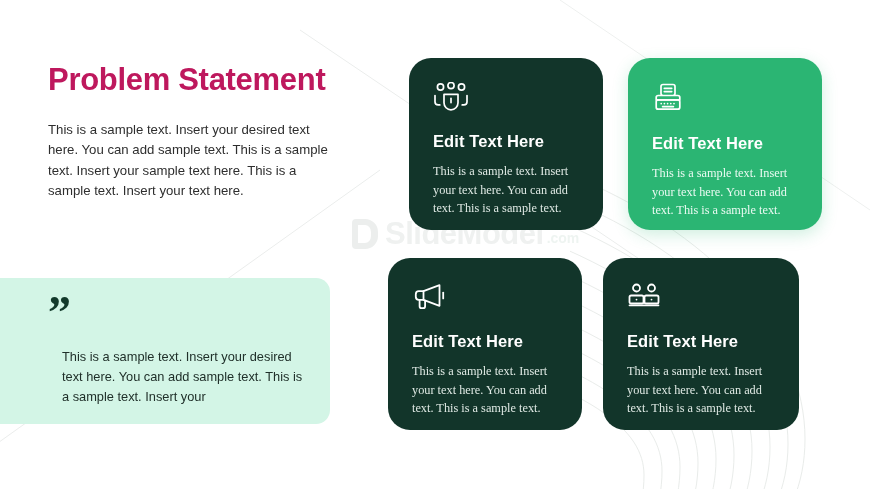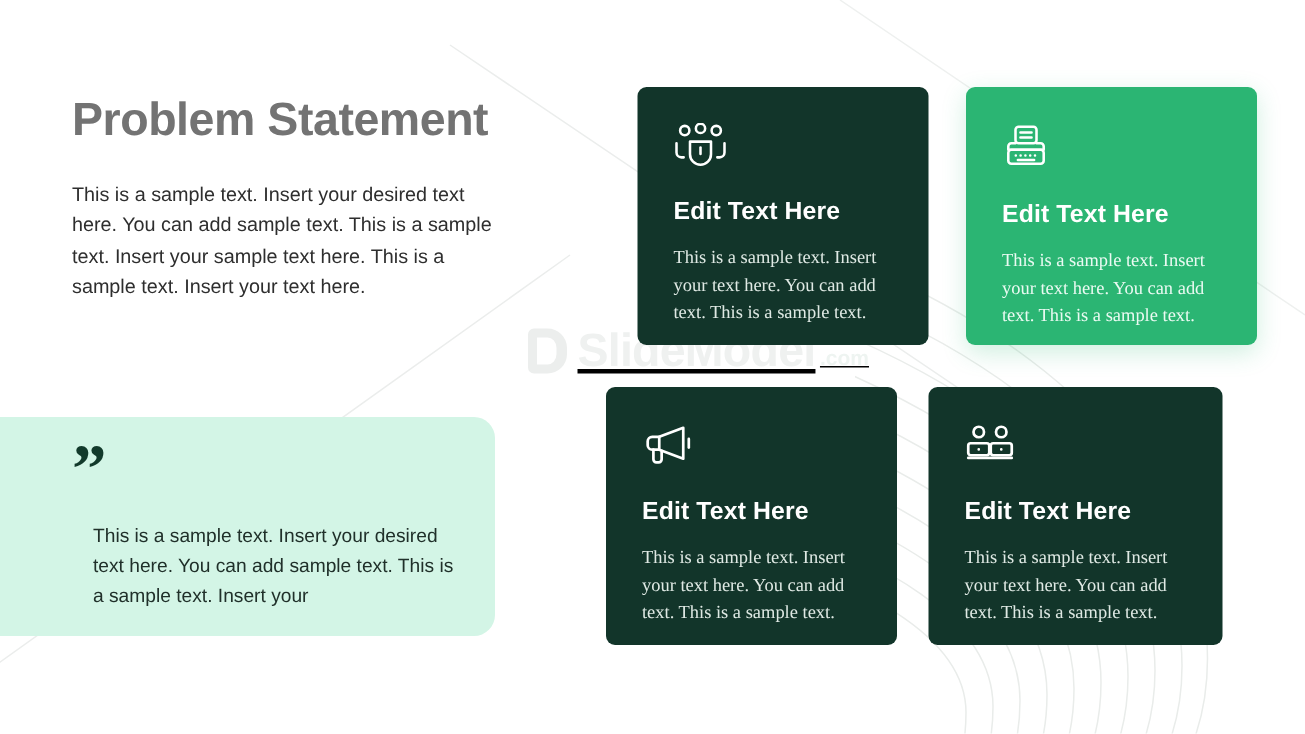--- a/index.html
+++ b/index.html
@@ -14,42 +14,42 @@
 
   
   .deco{position:absolute;pointer-events:none;}
   #deco-arcs{right:-60px;bottom:-110px;width:360px;height:420px;}
   #deco-diagonals{inset:0;width:870px;height:489px;}
 
   
   #watermark{
     position:absolute;left:352px;top:218px;
     display:flex;align-items:flex-end;gap:7px;
-    pointer-events:none;user-select:none;text-decoration:underline;
+    pointer-events:none;user-select:none;
   }
   #watermark .wm-mark{
     width:26px;height:30px;
     border:6px solid #eceeed;
     border-radius:4px 13px 13px 4px;
     border-right-width:7px;
     box-sizing:border-box;
   }
   #watermark .wm-text{
     font-size:31px;font-weight:bold;color:#eff1f0;letter-spacing:-0.5px;
     font-family:"Liberation Sans", sans-serif;line-height:1;
   }
   #watermark .wm-tld{
     font-size:14px;font-weight:bold;color:#eef4f1;align-self:flex-end;
     margin-left:-4px;margin-bottom:3px;letter-spacing:0px;
   }
 
   
   #left-col{position:absolute;left:48px;top:62px;width:300px;}
   #page-title{
-    font-size:31px;font-weight:bold;color:#737373;
+    font-size:31px;font-weight:bold;color:#be185d;
     line-height:1.17;letter-spacing:-0.3px;margin:0;
     font-family:"Liberation Sans", sans-serif;
   }
   #intro-paragraph{
     margin:22px 0 0 0;width:285px;
     font-size:13.2px;line-height:1.53;color:#2e2e2e;
   }
 
   
   #quote-block{
@@ -63,21 +63,21 @@
     font-family:"Liberation Serif", serif;
   }
   #quote-text{
     position:absolute;left:62px;top:347px;width:248px;
     font-size:12.8px;line-height:1.58;color:#20302a;
   }
 
   
   .card{
     position:absolute;box-sizing:border-box;
-    border-radius:6px;padding:24px 24px 0 24px;margin-left:16px;
+    border-radius:22px;padding:24px 24px 0 24px;
   }
   .card.dark{background:#12352a;}
   .card.green{background:#2bb573;box-shadow:0 5px 16px rgba(43,181,115,0.22);}
   .card-icon{display:block;margin-bottom:20px;}
   .card-title{
     font-size:16.5px;font-weight:bold;color:#ffffff;
     margin:0 0 11px 0;letter-spacing:0.1px;
   }
   .card-body{
     font-size:12.3px;line-height:1.52;color:#dfe9e4;margin:0;font-family:Liberation Serif, serif;

